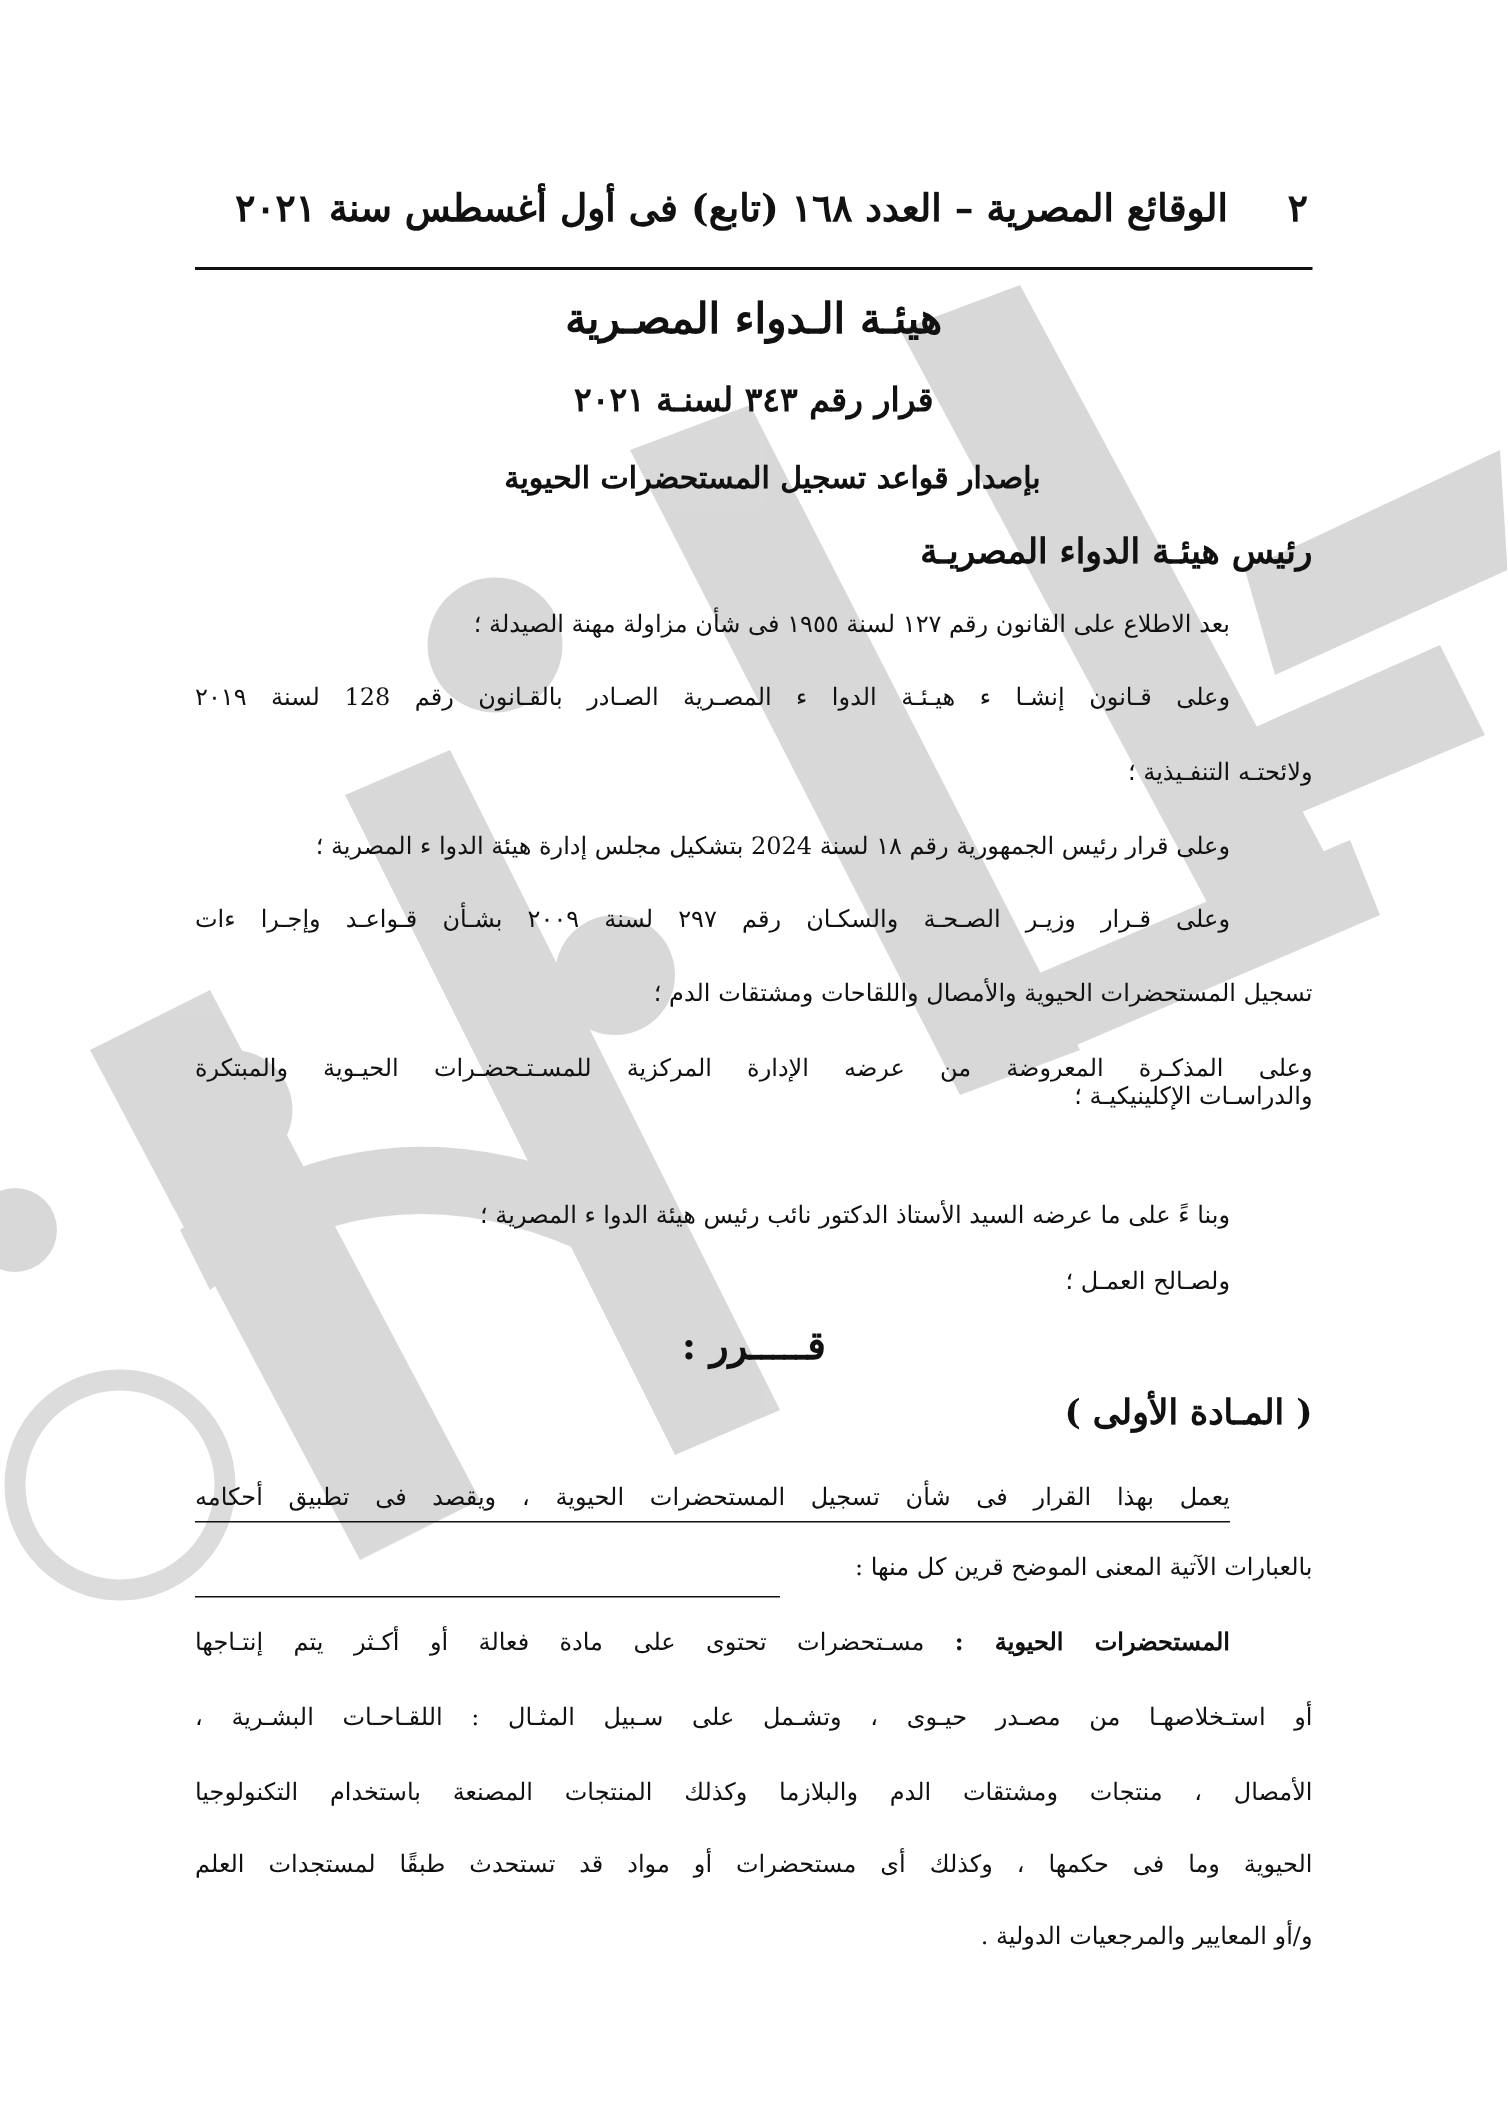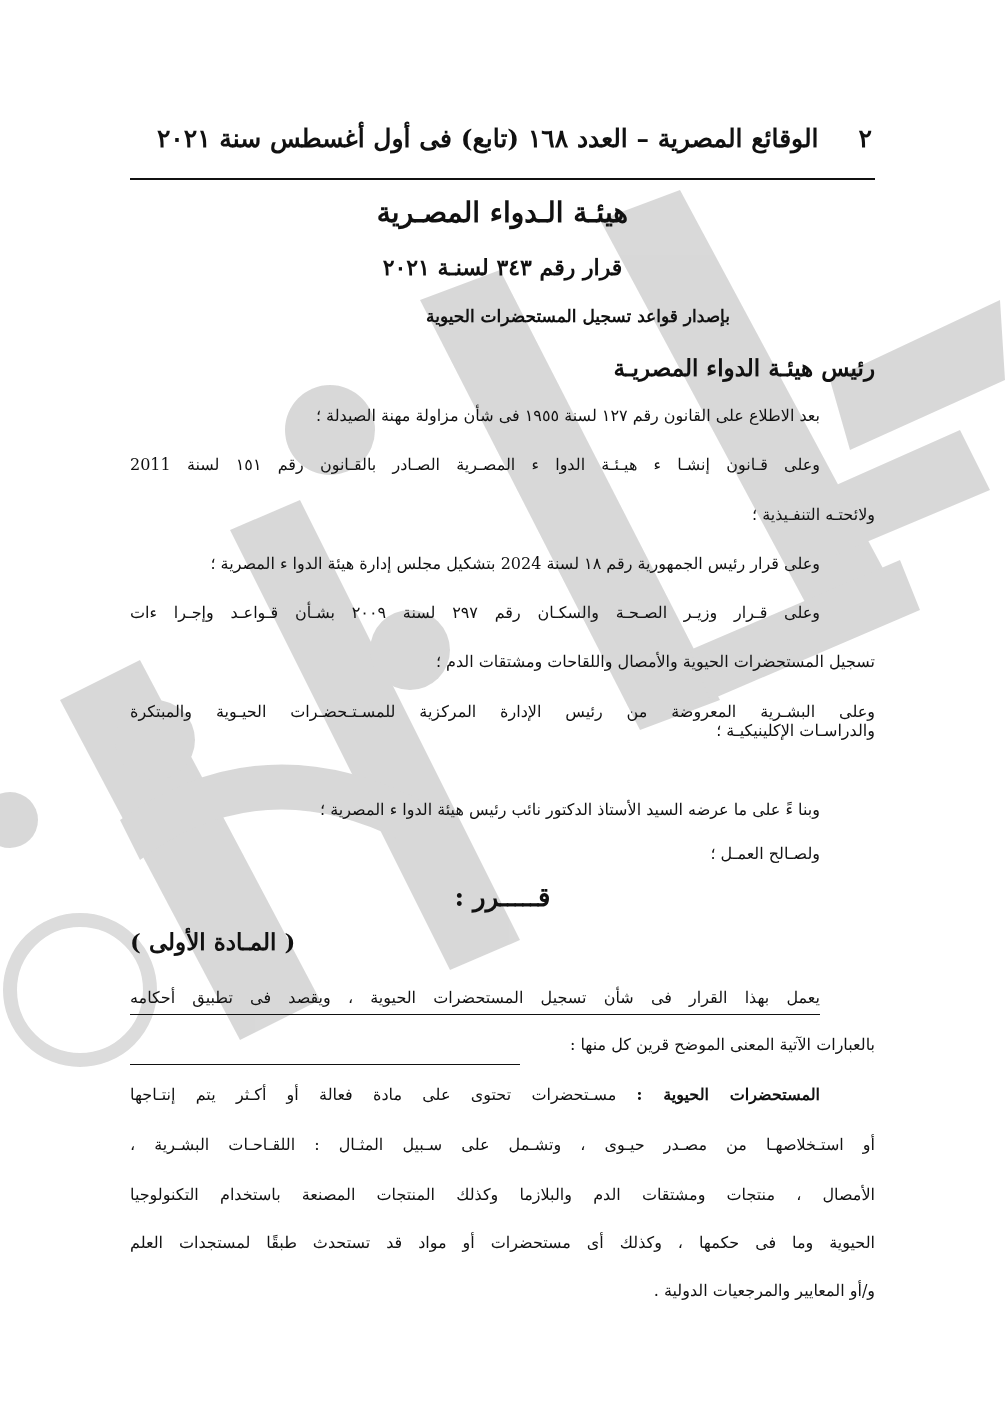--- a/index.html
+++ b/index.html
@@ -26,32 +26,32 @@
     font-size: 25px; font-weight: bold;
   }
   .header .page-num { margin-left: 40px; margin-right: 3px; }
   .header-rule {
     position: absolute; top: 178px; left: 0; width: 745px; height: 0;
     border-top: 2.5px solid #111;
   }
   .center { position: absolute; left: 0; width: 745px; text-align: center; font-weight: bold; }
   .title { top: 196px; font-size: 28px; }
   .decree-no { top: 254px; font-size: 22px; }
-  .subject { top: 306px; font-size: 17px; left: 170px; width: 430px; text-align: right; }
+  .subject { top: 306px; font-size: 20px; left: 170px; width: 430px; }
   .authority {
     position: absolute; top: 354px; right: 0; font-size: 23px; font-weight: bold;
   }
   .line {
     position: absolute; right: 0; width: 745px;
     font-size: 16px; white-space: nowrap; line-height: 30px;
   }
   .indent { right: 55px; width: 690px; }
   .justify { text-align: justify; text-align-last: justify; }
   .decided { position: absolute; left: 0; width: 745px; text-align: center; font-weight: bold; top: 882px; font-size: 26px; }
-  .article { position: absolute; left: 0; width: 745px; text-align: left; font-weight: bold; top: 928px; font-size: 23px; }
+  .article { position: absolute; left: 0; width: 745px; text-align: right; font-weight: bold; top: 928px; font-size: 23px; }
   .ul1 {
     position: absolute; top: 1014px; left: 0; width: 690px; border-top: 1.5px solid #111;
   }
   .ul2 {
     position: absolute; top: 1064px; left: 0; width: 390px; border-top: 1.5px solid #111;
   }
   .bold-term { font-weight: bold; }
 </style>
 </head>
 <body>
@@ -81,26 +81,26 @@
     <span>الوقائع المصرية – العدد ١٦٨ (تابع) فى أول أغسطس سنة ٢٠٢١</span>
   </div>
   <div class="header-rule"></div>
 
   <div class="center title">هيئـة الـدواء المصـرية</div>
   <div class="center decree-no">قرار رقم ٣٤٣ لسنـة ٢٠٢١</div>
   <div class="center subject">بإصدار قواعد تسجيل المستحضرات الحيوية</div>
   <div class="authority">رئيس هيئـة الدواء المصريـة</div>
 
   <div class="line indent" style="top:401px;">بعد الاطلاع على القانون رقم ١٢٧ لسنة ١٩٥٥ فى شأن مزاولة مهنة الصيدلة ؛</div>
-  <div class="line indent justify" style="top:450px;">وعلى قـانون إنشـا ء هيـئـة الدوا ء المصـرية الصـادر بالقـانون رقم ١٥١ لسنة 2011</div>
+  <div class="line indent justify" style="top:450px;">وعلى قـانون إنشـا ء هيـئـة الدوا ء المصـرية الصـادر بالقـانون رقم 128 لسنة ٢٠١٩</div>
   <div class="line" style="top:500px;">ولائحتـه التنفـيذية ؛</div>
   <div class="line indent" style="top:549px;">وعلى قرار رئيس الجمهورية رقم ١٨ لسنة 2024 بتشكيل مجلس إدارة هيئة الدوا ء المصرية ؛</div>
   <div class="line indent justify" style="top:598px;">وعلى قـرار وزيـر الصـحـة والسكـان رقم ٢٩٧ لسنة ٢٠٠٩ بشـأن قـواعـد وإجـرا ءات</div>
   <div class="line" style="top:647px;">تسجيل المستحضرات الحيوية والأمصال واللقاحات ومشتقات الدم ؛</div>
-  <div class="line justify" style="top:697px;">وعلى البشـرية المعروضة من رئيس الإدارة المركزية للمسـتـحضـرات الحيـوية والمبتكرة</div>
+  <div class="line justify" style="top:697px;">وعلى المذكـرة المعروضة من عرضه الإدارة المركزية للمسـتـحضـرات الحيـوية والمبتكرة</div>
   <div class="line" style="top:716px;">والدراسـات الإكلينيكيـة ؛</div>
   <div class="line indent" style="top:795px;">وبنا ءً على ما عرضه السيد الأستاذ الدكتور نائب رئيس هيئة الدوا ء المصرية ؛</div>
   <div class="line indent" style="top:839px;">ولصـالح العمـل ؛</div>
 
   <div class="decided">قـــــرر :</div>
   <div class="article">( المـادة الأولى )</div>
 
   <div class="line justify" style="top:983px; right:55px; width:690px;">يعمل بهذا القرار فى شأن تسجيل المستحضرات الحيوية ، ويقصد فى تطبيق أحكامه</div>
   <div class="ul1"></div>
   <div class="line" style="top:1030px;">بالعبارات الآتية المعنى الموضح قرين كل منها  :</div>

